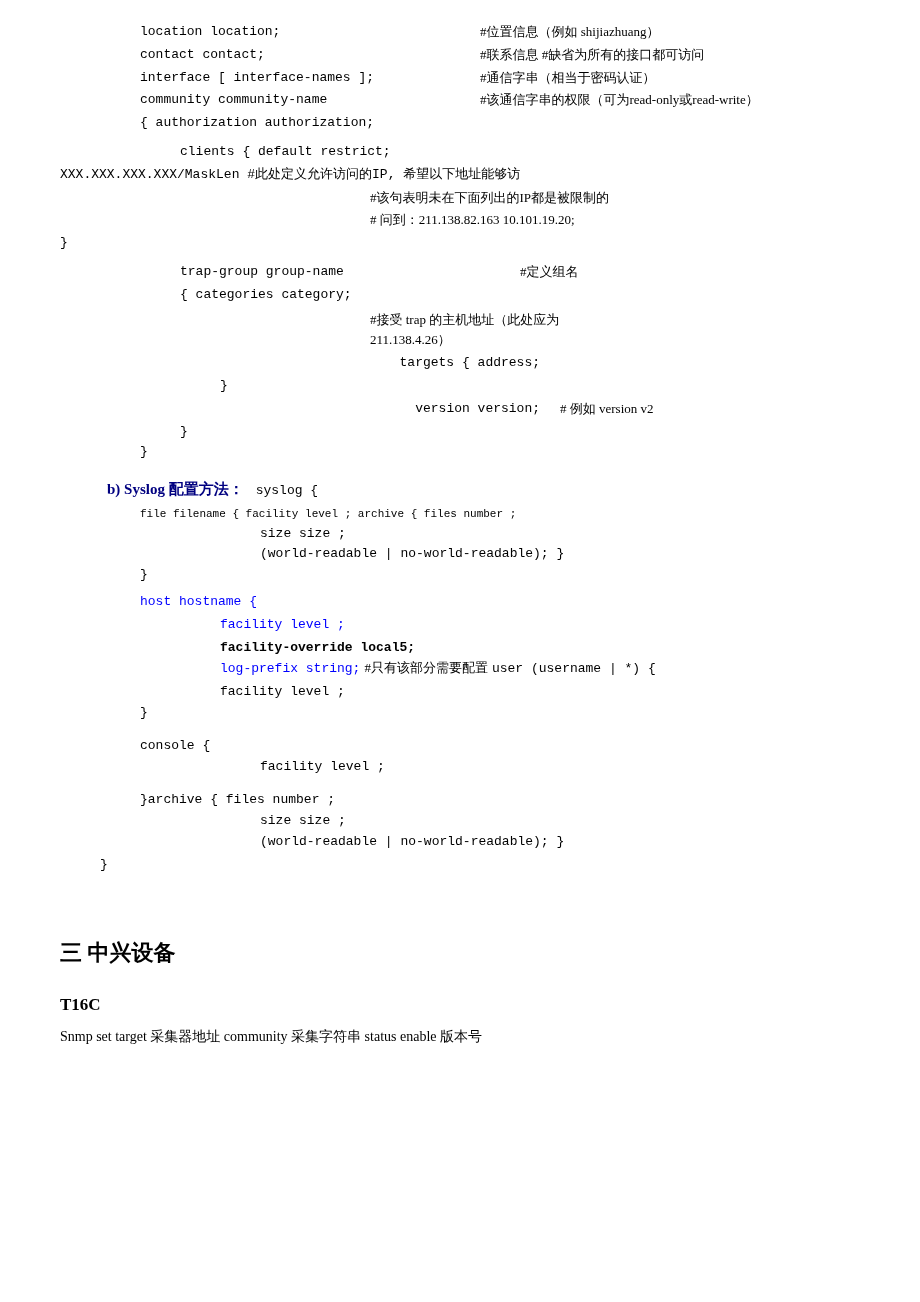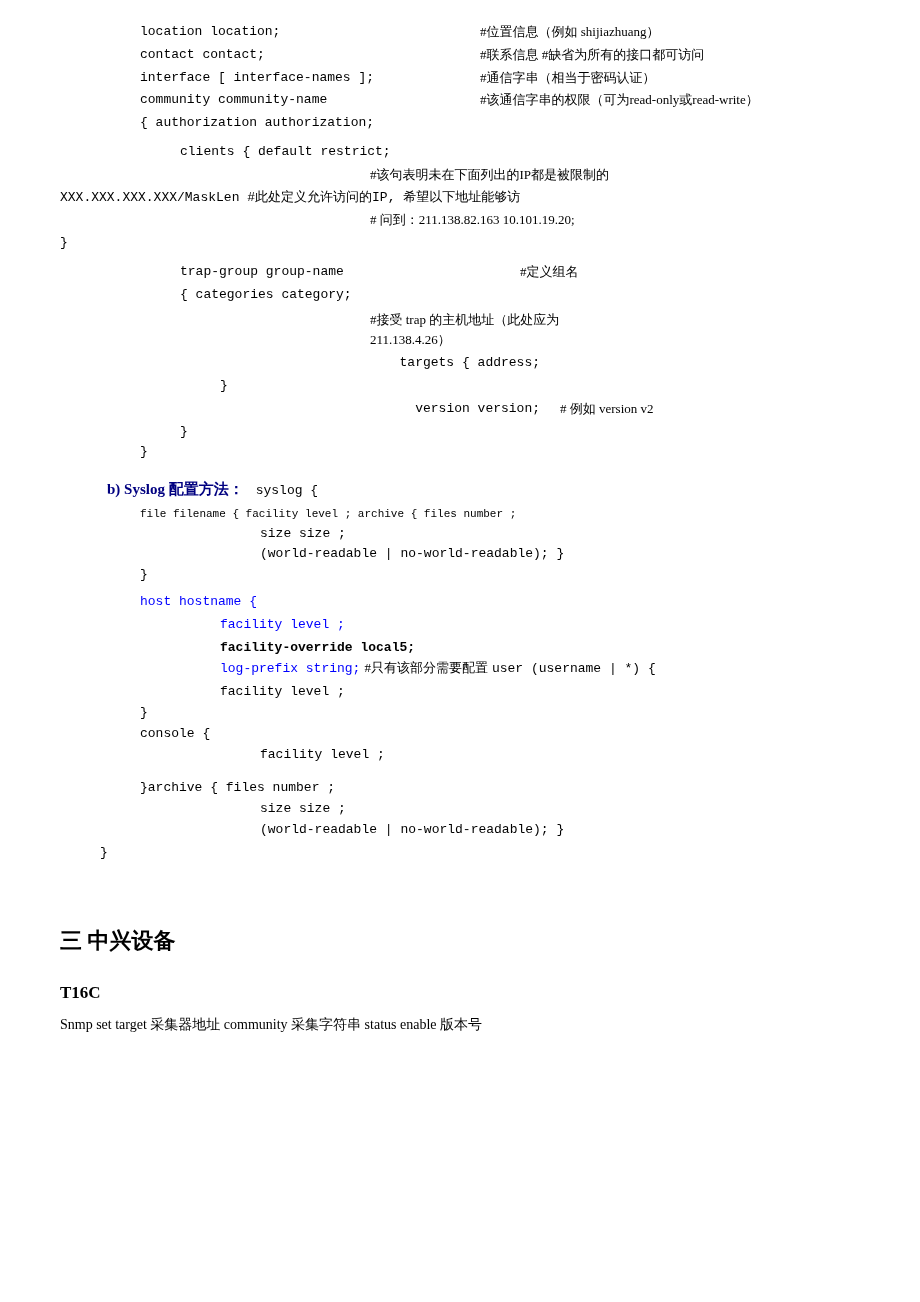--- a/index.html
+++ b/index.html
@@ -86,25 +86,25 @@
     <div class="row">
       <span class="left-col indent-1">{ authorization authorization;</span>
     </div>
   </div>
 
   <div style="margin-top:8px;">
     <div class="row">
       <span class="left-col indent-2">clients { default restrict;</span>
       <span class="right-col"></span>
     </div>
+    <div class="row">
+      <span style="font-family:'Courier New',monospace;font-size:13px;">XXX.XXX.XXX.XXX/MaskLen #此处定义允许访问的IP, 希望以下地址能够访</span>
+    </div>
     <div class="row" style="margin-left:0;">
       <span style="font-size:13px;margin-left:310px;">#该句表明未在下面列出的IP都是被限制的</span>
-    </div>
-    <div class="row">
-      <span style="font-family:'Courier New',monospace;font-size:13px;">XXX.XXX.XXX.XXX/MaskLen #此处定义允许访问的IP, 希望以下地址能够访</span>
     </div>
     <div class="row" style="margin-left:310px;">
       <span style="font-size:13px;"># 问到：211.138.82.163 10.101.19.20;</span>
     </div>
     <div class="row">
       <span style="font-family:'Courier New',monospace;font-size:13px;">}</span>
     </div>
   </div>
 
   <div style="margin-top:8px;">
@@ -157,21 +157,21 @@
     <div style="margin-left:160px;display:flex;align-items:baseline;flex-wrap:wrap;">
       <span class="syslog-blue">log-prefix string;</span>
       <span style="font-size:13px;color:#000000;margin-left:4px;">#只有该部分需要配置</span>
       <span style="font-family:'Courier New',monospace;font-size:13px;margin-left:4px;">user (username | *) {</span>
     </div>
     <div style="margin-left:160px;">
       <span style="font-family:'Courier New',monospace;font-size:13px;">facility level ;</span>
     </div>
     <div style="font-family:'Courier New',monospace;font-size:13px;margin-left:80px;">}</div>
 
-    <div style="font-family:'Courier New',monospace;font-size:13px;margin-left:80px;margin-top:0;">console {</div>
+    <div style="font-family:'Courier New',monospace;font-size:13px;margin-left:80px;margin-top:12px;">console {</div>
     <div style="font-family:'Courier New',monospace;font-size:13px;margin-left:200px;">facility level ;</div>
     <div style="font-family:'Courier New',monospace;font-size:13px;margin-left:80px;margin-top:13px;">}archive { files number ;</div>
     <div style="font-family:'Courier New',monospace;font-size:13px;margin-left:200px;">size size ;</div>
     <div style="font-family:'Courier New',monospace;font-size:13px;margin-left:200px;">(world-readable | no-world-readable); }</div>
     <div style="font-family:'Courier New',monospace;font-size:13px;margin-left:40px;margin-top:2px;">}</div>
   </div>
 
   <div style="margin-top:60px;">
     <div class="main-section">三  中兴设备</div>
   </div>

